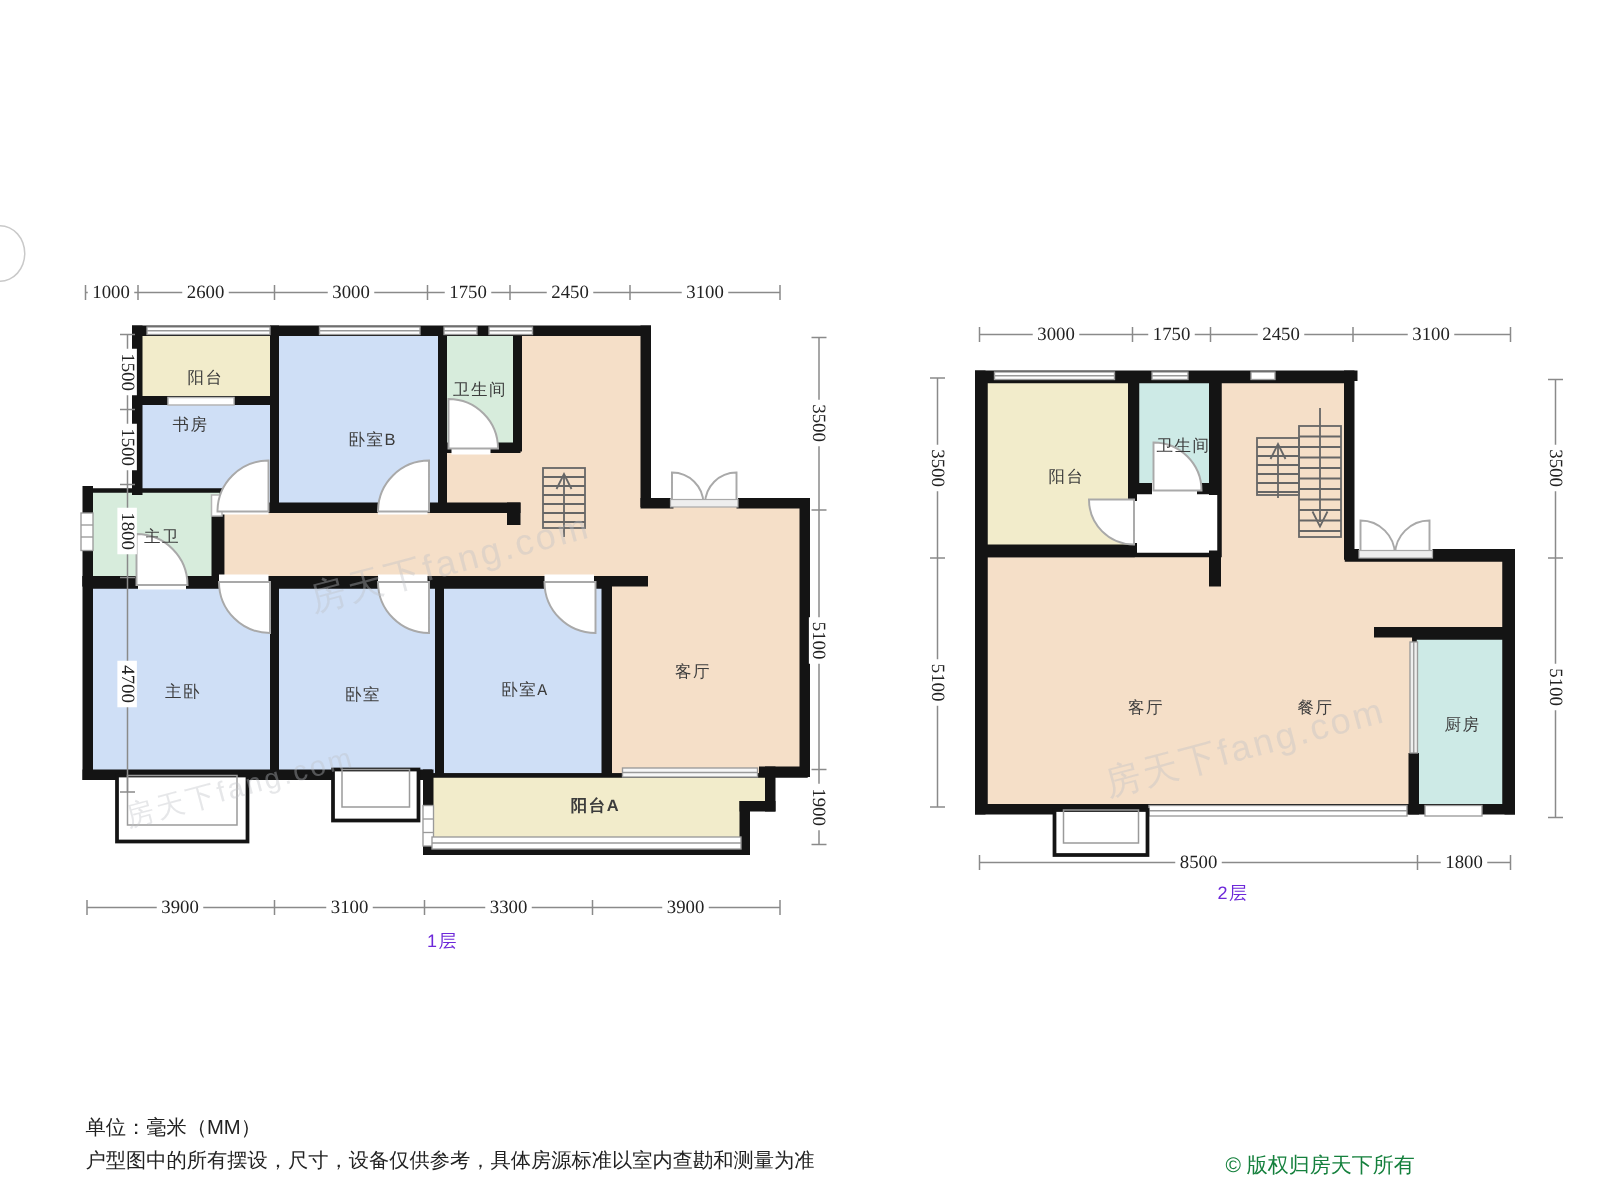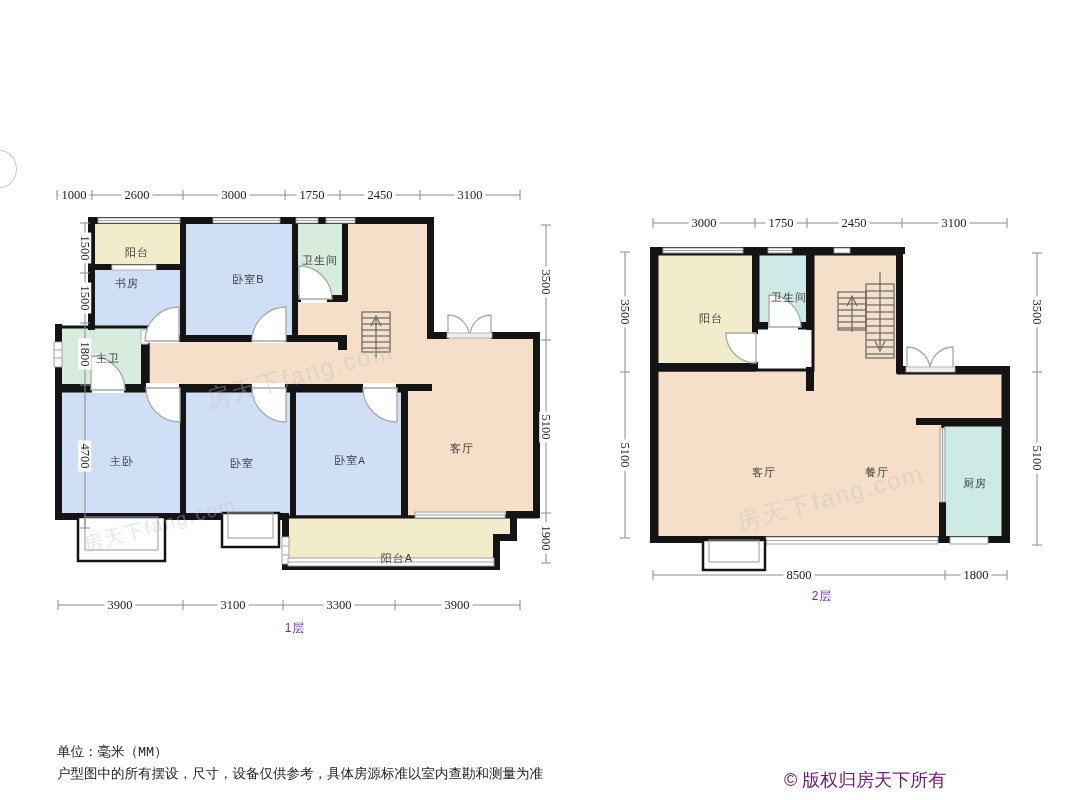--- a/index.html
+++ b/index.html
@@ -7,22 +7,22 @@
        font-family:"Liberation Sans",sans-serif;}
   svg{position:absolute;left:0;top:0;}
   .rl{position:absolute;transform:translate(-50%,-50%);font-size:11px;color:#3c3c3c;
       letter-spacing:1px;white-space:nowrap;}
   .rl.u{}
   .dl{position:absolute;transform:translate(-50%,-50%);font-family:"Liberation Serif",serif;
       font-size:12.5px;color:#222;background:#fff;padding:0 3px;white-space:nowrap;line-height:1;}
   .dlv{position:absolute;transform:translate(-50%,-50%) rotate(90deg);font-family:"Liberation Serif",serif;
       font-size:12.5px;color:#222;background:#fff;padding:0 3px;white-space:nowrap;line-height:1;}
   .fl{position:absolute;transform:translate(-50%,-50%);font-size:12px;color:#6d28d9;letter-spacing:1px;}
-  .note{position:absolute;font-size:13.5px;color:#222;white-space:nowrap;font-family:Liberation Mono, monospace;}
-  .copy{position:absolute;font-size:18px;color:#701a75;white-space:nowrap;}
+  .note{position:absolute;font-size:13.5px;color:#222;white-space:nowrap;}
+  .copy{position:absolute;font-size:14px;color:#15803d;white-space:nowrap;margin-left:33px;}
   .wm{position:absolute;transform:translate(-50%,-50%) rotate(-15deg);color:rgba(190,192,198,0.38);
       font-size:24px;letter-spacing:2px;white-space:nowrap;pointer-events:none;}
   .wm.small{font-size:19px;}
   .arc-cut{position:absolute;left:-17px;top:150px;width:32px;height:36px;border:1.5px solid #c9c9c9;
       border-radius:50%;}
 </style>
 </head>
 <body>
 
 <div class="arc-cut"></div>
@@ -275,28 +275,28 @@
     </g>
   </g>
 </svg>
 
 <div class="wm" style="left:300px;top:375px;">房天下fang.com</div>
 <div class="wm small" style="left:160px;top:525px;">房天下fang.com</div>
 <div class="wm" style="left:830px;top:498px;">房天下fang.com</div>
 
 <span class="rl" style="left:137px;top:252px;">阳台</span>
 <span class="rl" style="left:127px;top:283px;">书房</span>
-<span class="rl" style="left:238px;top:279px;padding-left:21px;">卧室B</span>
+<span class="rl" style="left:238px;top:293px;padding-left:21px;">卧室B</span>
 <span class="rl u" style="left:320px;top:260px;">卫生间</span>
 <span class="rl u" style="left:108px;top:358px;">主卫</span>
 <span class="rl" style="left:122px;top:461px;">主卧</span>
 <span class="rl" style="left:242px;top:463px;">卧室</span>
 <span class="rl" style="left:350px;top:460px;font-family:Liberation Mono, monospace;">卧室A</span>
 <span class="rl" style="left:462px;top:448px;">客厅</span>
-<span class="rl" style="left:397px;top:558px;">阳台A</span>
+<span class="rl" style="left:397px;top:537px;font-weight:bold;">阳台A</span>
 
 <span class="rl" style="left:711px;top:318px;">阳台</span>
 <span class="rl u" style="left:789px;top:297px;">卫生间</span>
 <span class="rl" style="left:764px;top:472px;">客厅</span>
 <span class="rl" style="left:877px;top:472px;">餐厅</span>
 <span class="rl u" style="left:975px;top:483px;">厨房</span>
 
 <span class="dl" style="left:74px;top:195px;">1000</span>
 <span class="dl" style="left:137px;top:195px;">2600</span>
 <span class="dl" style="left:234px;top:195px;">3000</span>

